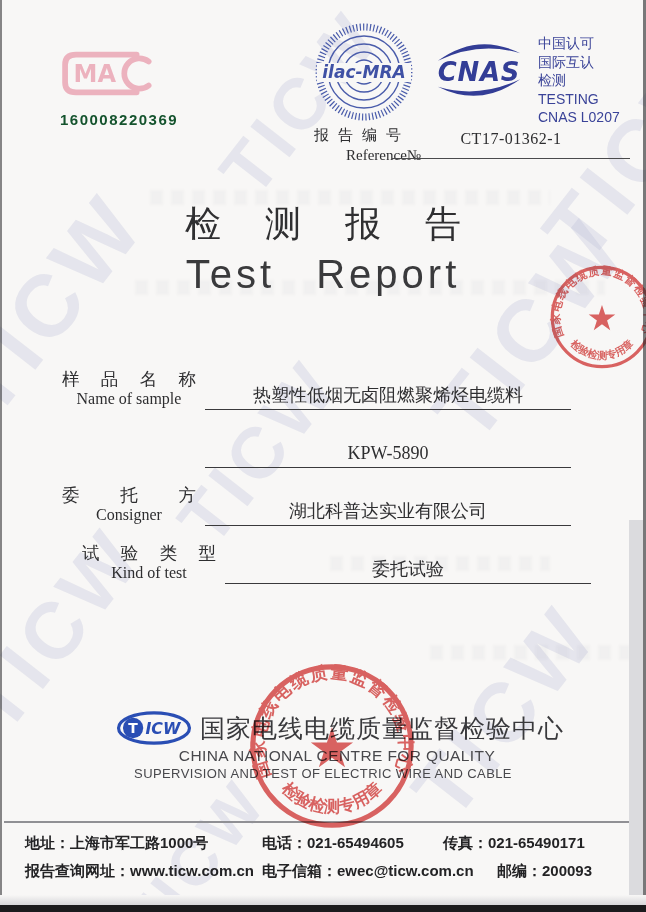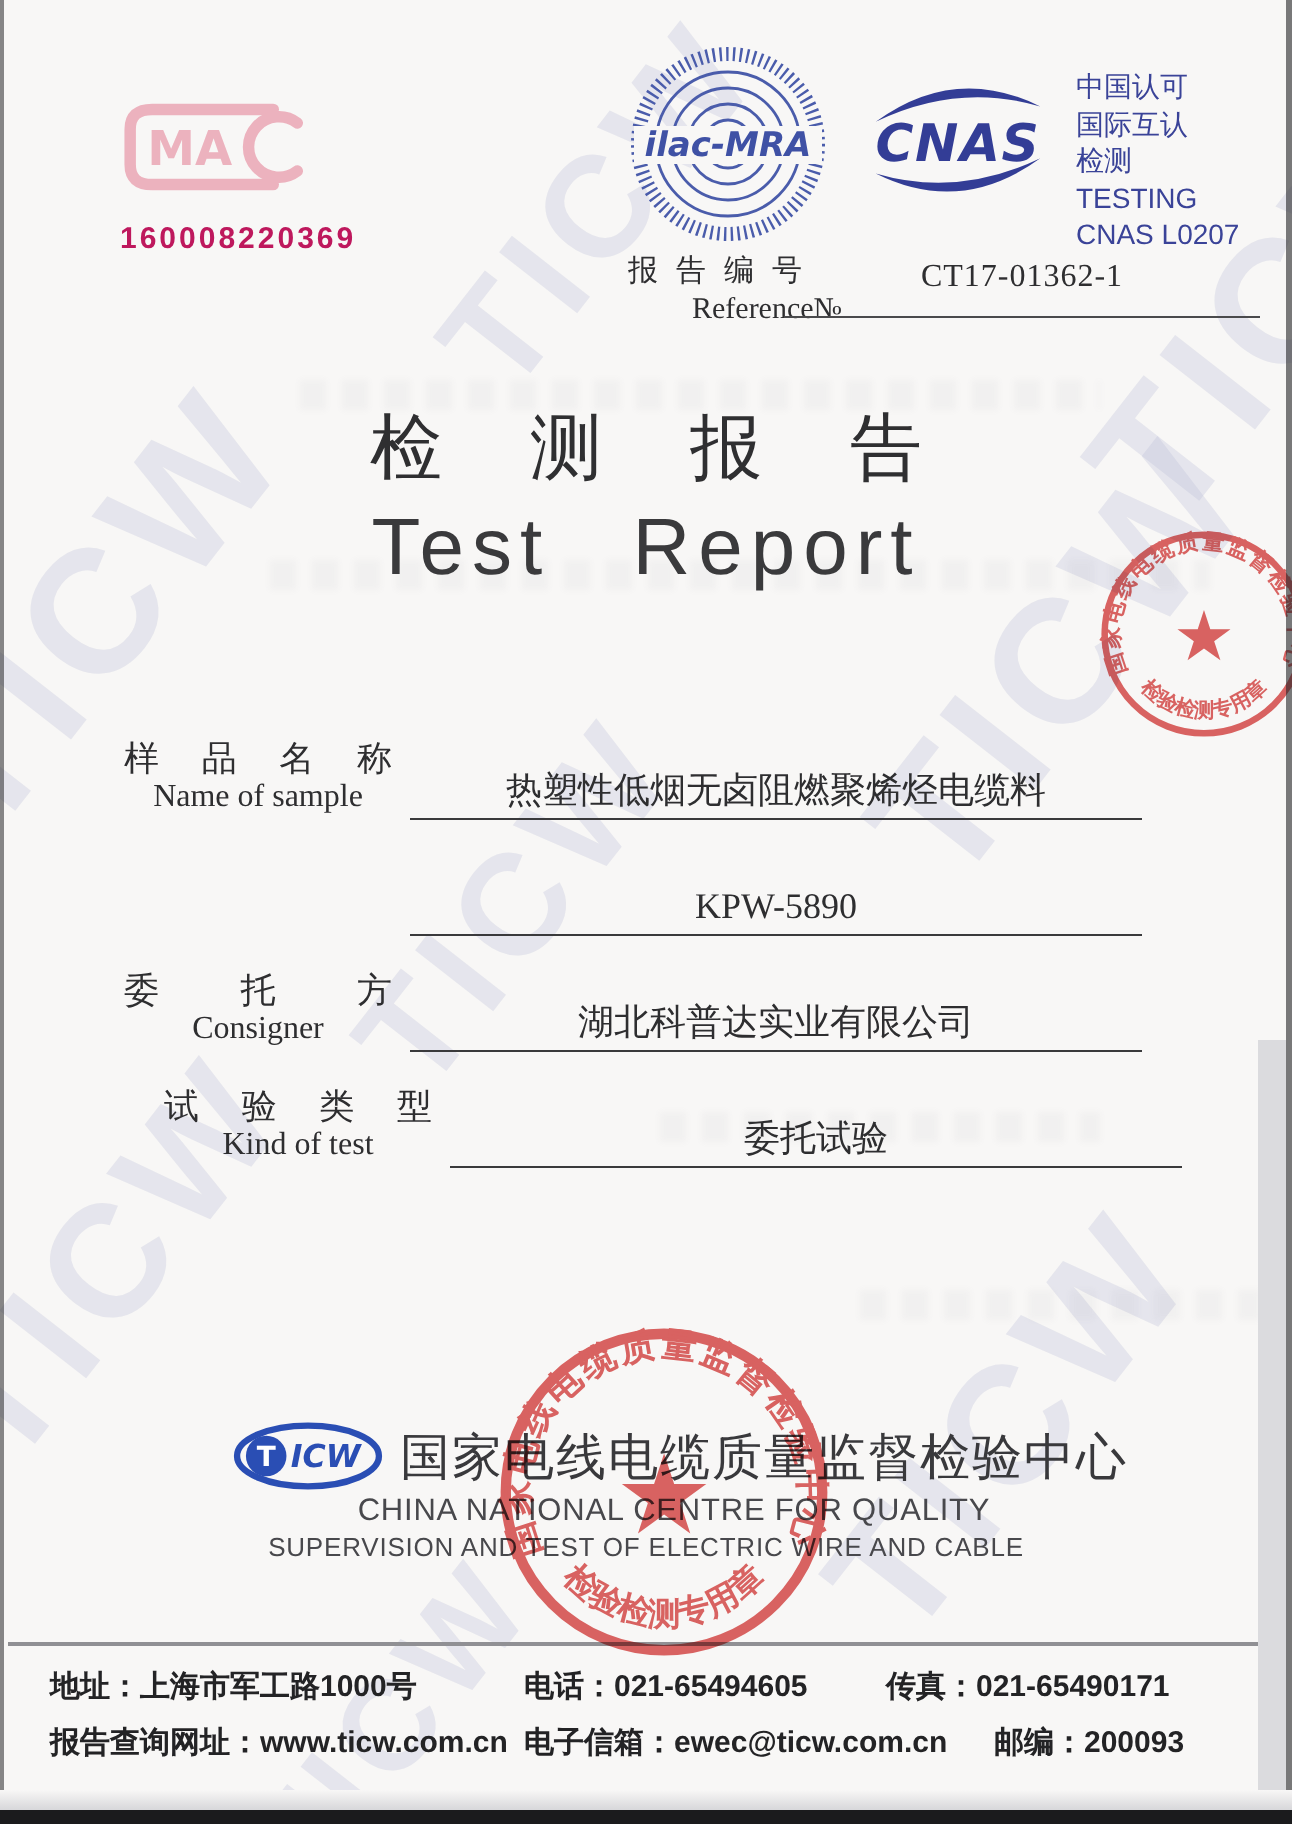--- a/index.html
+++ b/index.html
@@ -20,21 +20,21 @@
   .edge-left{position:absolute;left:0;top:0;width:2px;height:100%;background:rgba(40,40,42,.55);z-index:6;}
   .edge-right{position:absolute;right:0;top:0;width:3px;height:100%;background:rgba(35,35,38,.6);z-index:6;}
   .edge-bottom{position:absolute;left:0;bottom:0;width:100%;height:7px;background:#1b1b1d;z-index:6;}
   .edge-shadow{position:absolute;left:0;bottom:7px;width:100%;height:10px;
       background:linear-gradient(#f8f7f6,#d7d7da);z-index:6;}
   .edge-wedge{position:absolute;right:3px;top:520px;width:14px;height:382px;background:#dbdbde;z-index:5;}
 
   
   .cma{position:absolute;left:60px;top:50px;width:100px;height:47px;z-index:2;opacity:.85;}
   .cma-code{position:absolute;left:60px;top:111px;font-family:"Liberation Sans",sans-serif;
-      font-weight:bold;font-size:15px;letter-spacing:1.5px;color:#be185d;z-index:2;}
+      font-weight:bold;font-size:15px;letter-spacing:1.5px;color:#14532d;z-index:2;}
   .ilac{position:absolute;left:314px;top:22px;width:100px;height:100px;z-index:2;}
   .cnas{position:absolute;left:427px;top:38px;width:104px;height:64px;z-index:2;}
   .accr{position:absolute;left:538px;top:34px;z-index:2;font-family:"Liberation Sans",sans-serif;
       font-size:14px;line-height:18.5px;color:#3a4398;font-weight:500;white-space:nowrap;}
 
   
   .ref-labels{position:absolute;left:314px;top:126px;z-index:2;}
   .ref-cn{font-size:15px;letter-spacing:9px;}
   .ref-en{font-size:15px;margin-top:2px;margin-left:32px;}
   .ref-line{position:absolute;left:392px;top:130px;width:238px;height:28px;z-index:2;

